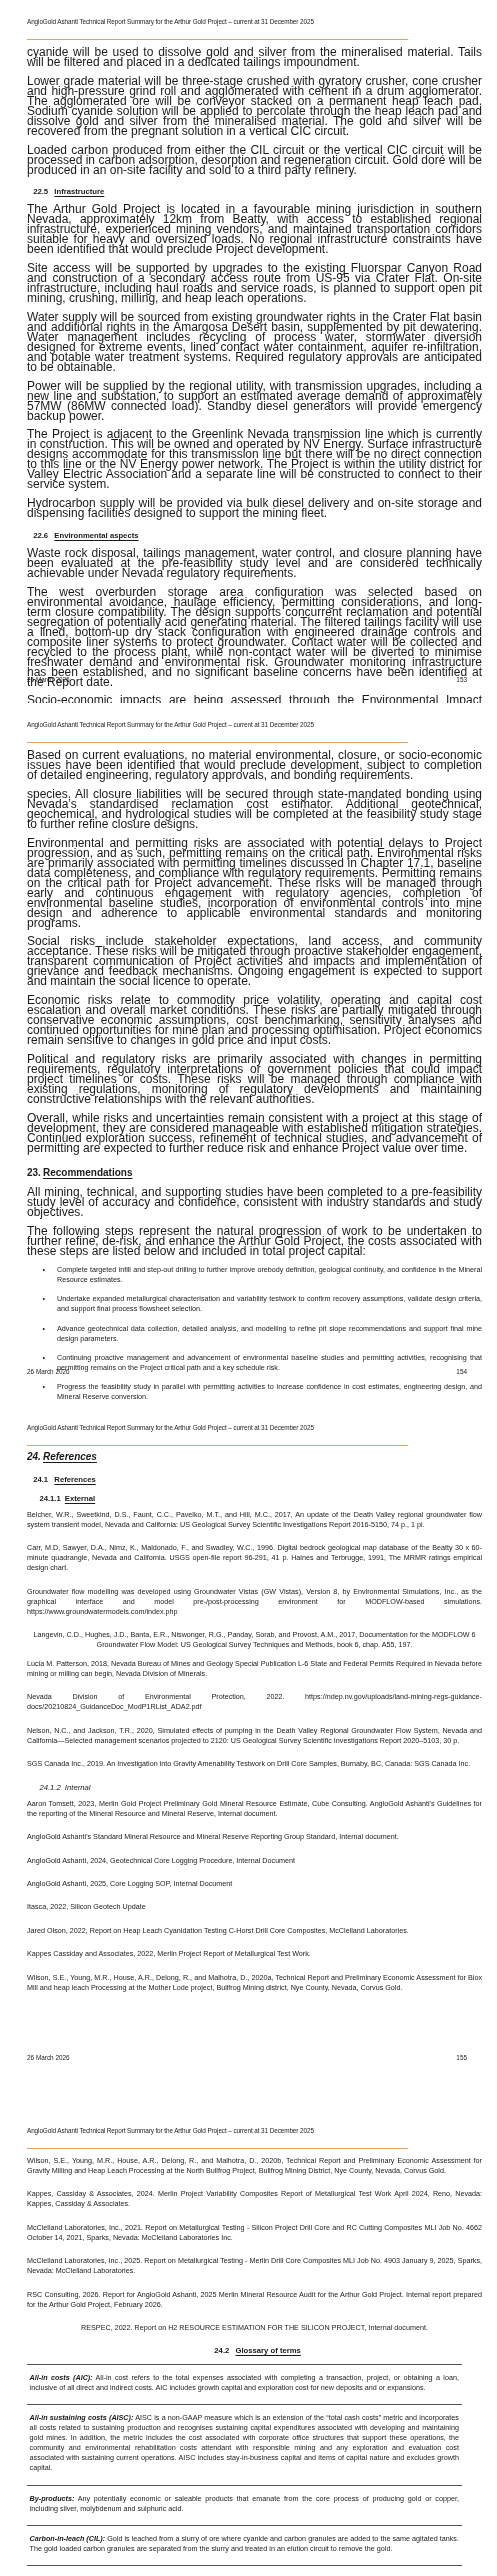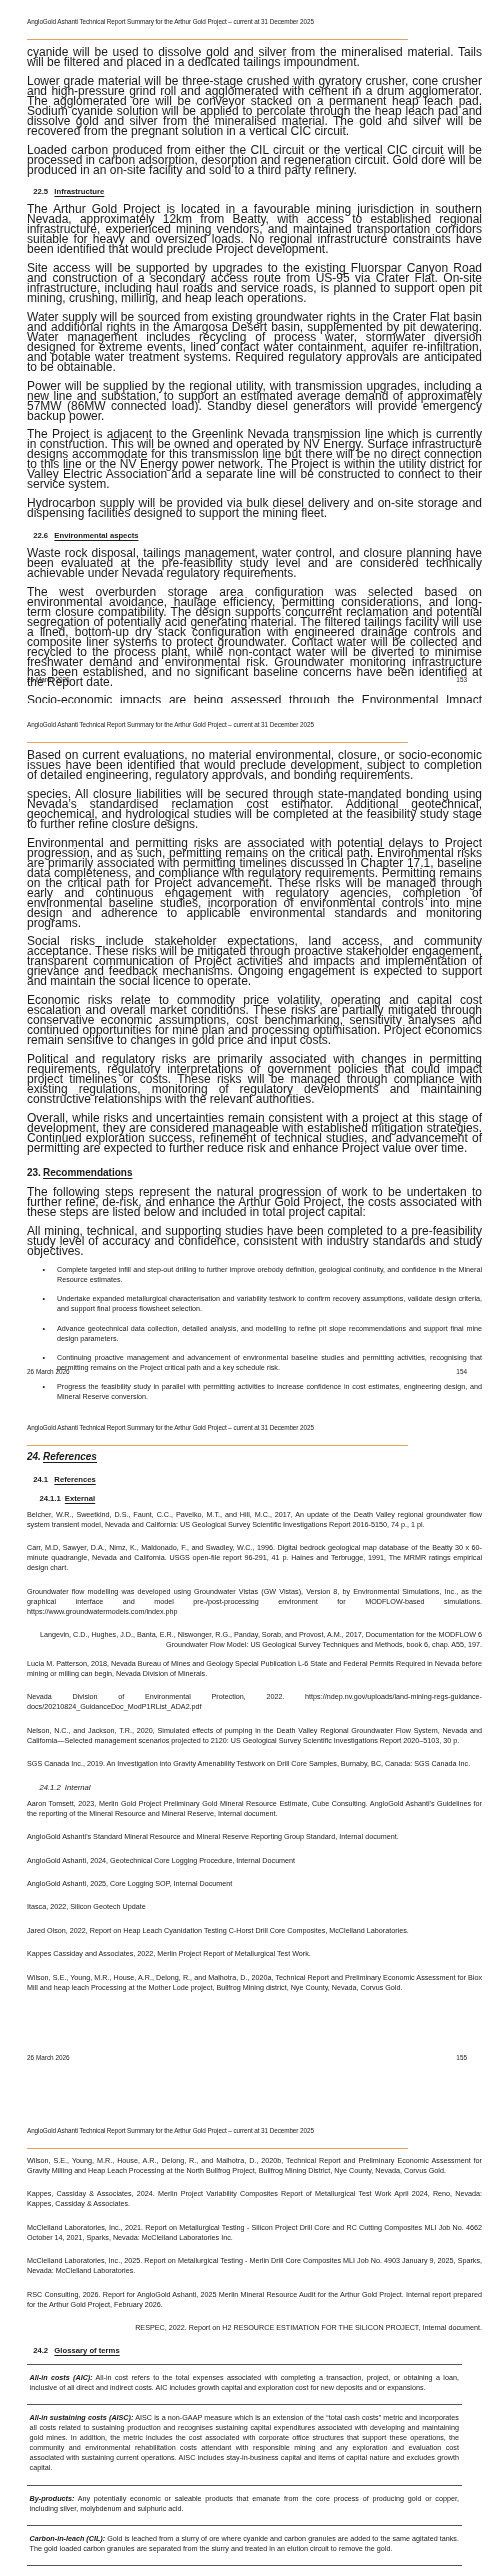--- a/index.html
+++ b/index.html
@@ -4,21 +4,21 @@
 <style>
   html, body { margin: 0; padding: 0; background: #ffffff; }
   body { width: 498px; font-family: "Liberation Sans", sans-serif; color: #1a1a1a; }
   .page { position: relative; width: 498px; height: 703px; background: #fff; overflow: hidden; }
   .page-header { position: absolute; left: 27px; top: 17.5px; font-size: 6.4px; color: #222; letter-spacing: -0.1px; }
   .header-rule { position: absolute; left: 27px; top: 39px; width: 381px; height: 0; border-top: 0.8px solid #e8a060; }
   .page-body { position: absolute; left: 27px; top: 47px; width: 455px; }
   .page-footer { position: absolute; left: 27px; width: 440px; font-size: 6.4px; color: #222; display: flex; justify-content: space-between; }
   p.body { margin: 0 0 8.8px 0; font-size: 12px; line-height: 10px; text-align: justify; }
   p.ref { margin: 0 0 13.4px 0; font-size: 7.2px; line-height: 10px; text-align: justify; }
-  p.ref.left { text-align: right; }
+  p.ref.left { text-align: center; }
   h2.h1 { margin: 14.4px 0 9.3px 0; font-size: 10px; font-weight: bold; }
   h2.h1 .num { margin-right: 2.1px; }
   h3.h2 { margin: 12.4px 0 8.2px 6.2px; font-size: 7.7px; font-weight: bold; }
   h3.h2 .num { margin-right: 6.2px; }
   h4.h3 { margin: 10.3px 0 7.2px 12.4px; font-size: 7.7px; font-weight: bold; }
   h4.h3 .num { margin-right: 4.1px; }
   h4.h3.italic { font-weight: normal; font-style: italic; }
   h4.h3.italic .title { text-decoration: none; }
   .title { text-decoration: underline; text-underline-offset: 1.5px; }
   ul.recs { margin: 0 0 0 0; padding: 0 0 0 30px; list-style: none; }
@@ -72,22 +72,22 @@
     <p class="body">species. All closure liabilities will be secured through state-mandated bonding using Nevada’s standardised reclamation cost estimator. Additional geotechnical, geochemical, and hydrological studies will be completed at the feasibility study stage to further refine closure designs.</p>
     <p class="body">Environmental and permitting risks are associated with potential delays to Project progression, and as such, permitting remains on the critical path. Environmental risks are primarily associated with permitting timelines discussed in Chapter 17.1, baseline data completeness, and compliance with regulatory requirements. Permitting remains on the critical path for Project advancement. These risks will be managed through early and continuous engagement with regulatory agencies, completion of environmental baseline studies, incorporation of environmental controls into mine design and adherence to applicable environmental standards and monitoring programs.</p>
     <p class="body">Social risks include stakeholder expectations, land access, and community acceptance. These risks will be mitigated through proactive stakeholder engagement, transparent communication of Project activities and impacts and implementation of grievance and feedback mechanisms. Ongoing engagement is expected to support and maintain the social licence to operate.</p>
     <p class="body">Economic risks relate to commodity price volatility, operating and capital cost escalation and overall market conditions. These risks are partially mitigated through conservative economic assumptions, cost benchmarking, sensitivity analyses and continued opportunities for mine plan and processing optimisation. Project economics remain sensitive to changes in gold price and input costs.</p>
     <p class="body">Political and regulatory risks are primarily associated with changes in permitting requirements, regulatory interpretations or government policies that could impact project timelines or costs. These risks will be managed through compliance with existing regulations, monitoring of regulatory developments and maintaining constructive relationships with the relevant authorities.</p>
     <p class="body">Overall, while risks and uncertainties remain consistent with a project at this stage of development, they are considered manageable with established mitigation strategies. Continued exploration success, refinement of technical studies, and advancement of permitting are expected to further reduce risk and enhance Project value over time.</p>
 
     <h2 class="h1">
       <span class="num">23.</span><span class="title">Recommendations</span>
     </h2>
+    <p class="body">All mining, technical, and supporting studies have been completed to a pre-feasibility study level of accuracy and confidence, consistent with industry standards and study objectives.</p>
     <p class="body">The following steps represent the natural progression of work to be undertaken to further refine, de-risk, and enhance the Arthur Gold Project, the costs associated with these steps are listed below and included in total project capital:</p>
-    <p class="body">All mining, technical, and supporting studies have been completed to a pre-feasibility study level of accuracy and confidence, consistent with industry standards and study objectives.</p>
     <ul class="recs">
       <li><span class="bullet">•</span><span>Complete targeted infill and step-out drilling to further improve orebody definition, geological continuity, and confidence in the Mineral Resource estimates.</span></li>
       <li><span class="bullet">•</span><span>Undertake expanded metallurgical characterisation and variability testwork to confirm recovery assumptions, validate design criteria, and support final process flowsheet selection.</span></li>
       <li><span class="bullet">•</span><span>Advance geotechnical data collection, detailed analysis, and modelling to refine pit slope recommendations and support final mine design parameters.</span></li>
       <li><span class="bullet">•</span><span>Continuing proactive management and advancement of environmental baseline studies and permitting activities, recognising that permitting remains on the Project critical path and a key schedule risk.</span></li>
       <li><span class="bullet">•</span><span>Progress the feasibility study in parallel with permitting activities to increase confidence in cost estimates, engineering design, and Mineral Reserve conversion.</span></li>
     </ul>
   </div>
   <div class="page-footer" style="top:665px;">
     <span>26 March 2026</span>
@@ -139,21 +139,21 @@
   <div class="page-header">AngloGold Ashanti Technical Report Summary for the Arthur Gold Project – current at 31 December 2025</div>
   <div class="header-rule" style="border-top-color: rgb(232, 160, 96);"></div>
   <div class="page-body">
     <p class="ref">Wilson, S.E., Young, M.R., House, A.R., Delong, R., and Malhotra, D., 2020b, Technical Report and Preliminary Economic Assessment for Gravity Milling and Heap Leach Processing at the North Bullfrog Project, Bullfrog Mining District, Nye County, Nevada, Corvus Gold.</p>
     <p class="ref">Kappes, Cassiday &amp; Associates, 2024. Merlin Project Variability Composites Report of Metallurgical Test Work April 2024, Reno, Nevada: Kappes, Cassiday &amp; Associates.</p>
     <p class="ref">McClelland Laboratories, Inc., 2021. Report on Metallurgical Testing - Silicon Project Drill Core and RC Cutting Composites MLI Job No. 4662 October 14, 2021, Sparks, Nevada: McClelland Laboratories Inc.</p>
     <p class="ref">McClelland Laboratories, Inc., 2025. Report on Metallurgical Testing - Merlin Drill Core Composites MLI Job No. 4903 January 9, 2025, Sparks, Nevada: McClelland Laboratories.</p>
     <p class="ref">RSC Consulting, 2026. Report for AngloGold Ashanti, 2025 Merlin Mineral Resource Audit for the Arthur Gold Project. Internal report prepared for the Arthur Gold Project, February 2026.</p>
     <p class="ref left">RESPEC, 2022. Report on H2 RESOURCE ESTIMATION FOR THE SILICON PROJECT, Internal document.</p>
 
-    <h3 class="h2" style="margin-top:1px;">
+    <h3 class="h2" style="margin-top:1px;text-align:center;">
       <span class="num">24.2</span><span class="title">Glossary of terms</span>
     </h3>
     <div class="glossary">
       <div class="row"><span class="term">All-in costs (AIC):</span><span> All-in cost refers to the total expenses associated with completing a transaction, project, or obtaining a loan, inclusive of all direct and indirect costs. AIC includes growth capital and exploration cost for new deposits and or expansions.</span></div>
       <div class="row"><span class="term">All-in sustaining costs (AISC):</span><span> AISC is a non-GAAP measure which is an extension of the “total cash costs” metric and incorporates all costs related to sustaining production and recognises sustaining capital expenditures associated with developing and maintaining gold mines. In addition, the metric includes the cost associated with corporate office structures that support these operations, the community and environmental rehabilitation costs attendant with responsible mining and any exploration and evaluation cost associated with sustaining current operations. AISC includes stay-in-business capital and items of capital nature and excludes growth capital.</span></div>
       <div class="row"><span class="term">By-products:</span><span> Any potentially economic or saleable products that emanate from the core process of producing gold or copper, including silver, molybdenum and sulphuric acid.</span></div>
       <div class="row"><span class="term">Carbon-in-leach (CIL):</span><span> Gold is leached from a slurry of ore where cyanide and carbon granules are added to the same agitated tanks. The gold loaded carbon granules are separated from the slurry and treated in an elution circuit to remove the gold.</span></div>
 
     </div>
   </div>

